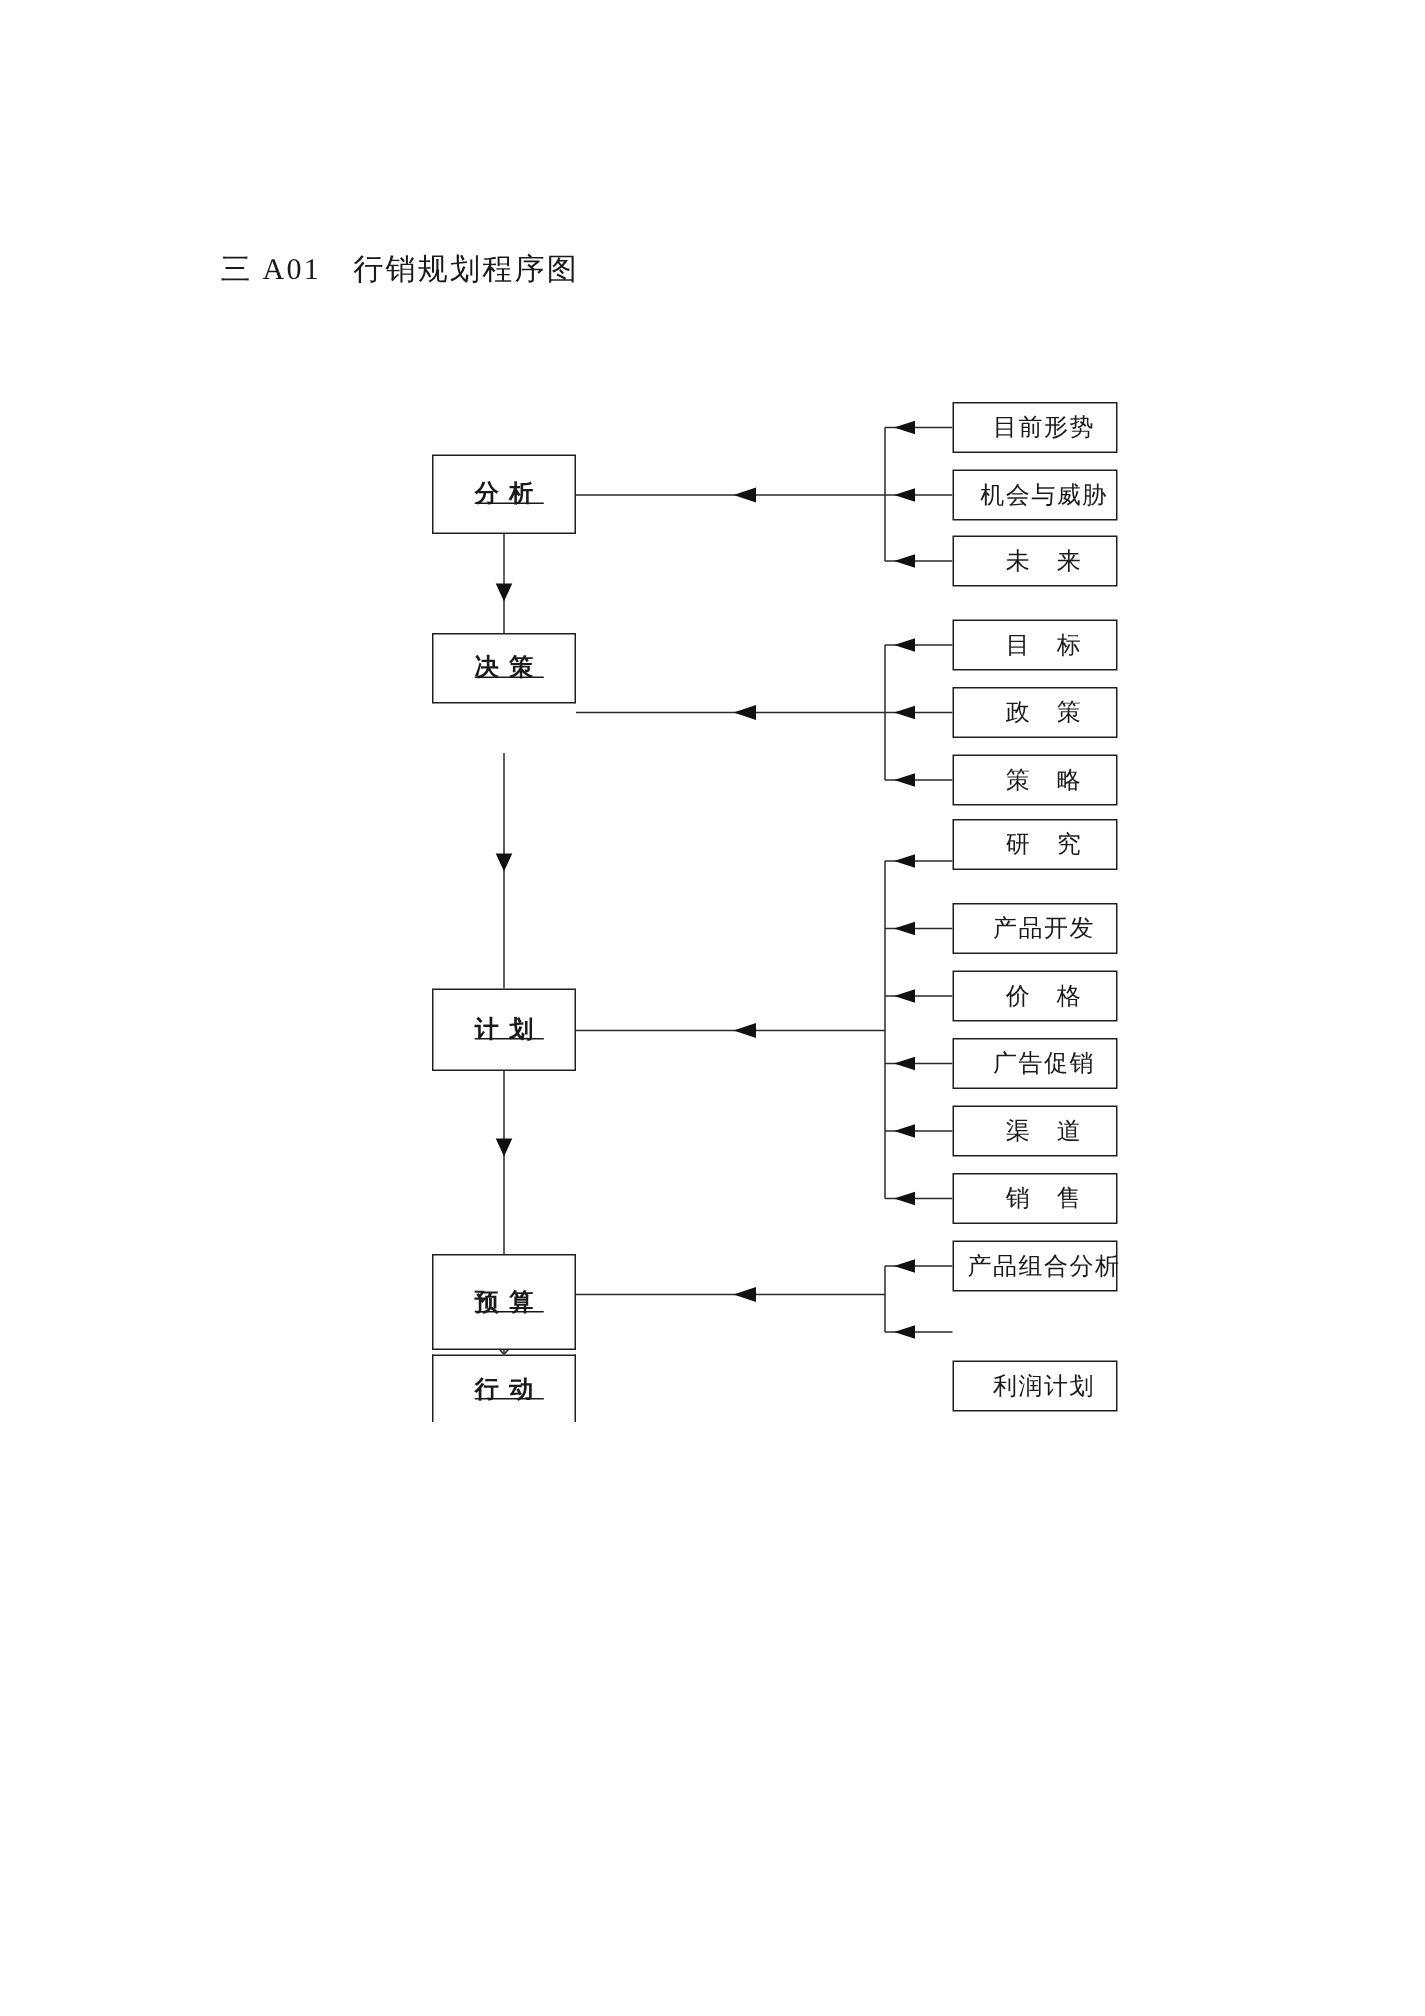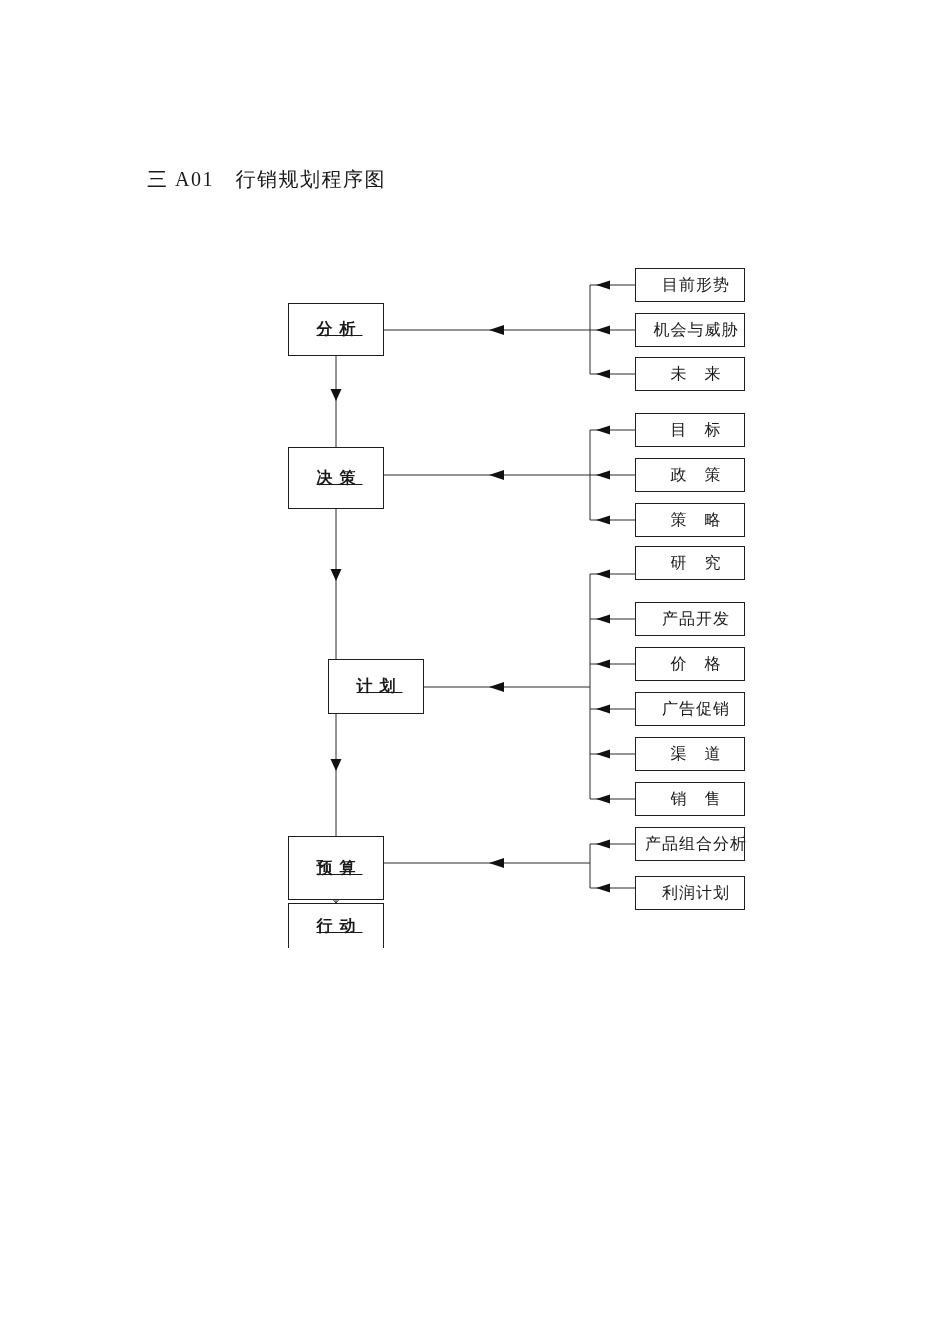--- a/index.html
+++ b/index.html
@@ -20,22 +20,22 @@
   .stage-box {
     position:absolute; left:288px; width:96px;
     border:1px solid #1f1f1f; background:#ffffff;
     display:flex; align-items:center; justify-content:center;
     font-weight:bold; font-size:16px;
     letter-spacing:7px; text-indent:7px;
     box-sizing:border-box;
     text-decoration:underline;
   }
   .stage-analysis { top:303px; height:53px; }
-  .stage-decision { top:447px; height:62px; }
-  .stage-planning { top:659px; height:55px;margin-left:40px; }
+  .stage-decision { top:422px; height:47px; }
+  .stage-planning { top:659px; height:55px; }
   .stage-budget   { top:836px; height:64px; }
   .stage-action   { top:903px; height:45px; border-bottom:none; }
   .item-box {
     position:absolute; left:635px; width:110px; height:34px;
     border:1px solid #1f1f1f; background:#ffffff;
     display:flex; align-items:center; justify-content:center;
     font-size:16px; letter-spacing:1px; white-space:pre;
     box-sizing:border-box;
     padding-left:12px;
   }
@@ -149,15 +149,15 @@
   <div class="item-box" style="top:503px">策　略</div>
 
   <div class="item-box" style="top:546px">研　究</div>
   <div class="item-box" style="top:602px">产品开发</div>
   <div class="item-box" style="top:647px">价　格</div>
   <div class="item-box" style="top:692px">广告促销</div>
   <div class="item-box" style="top:737px">渠　道</div>
   <div class="item-box" style="top:782px">销　售</div>
 
   <div class="item-box" style="top:827px">产品组合分析</div>
-  <div class="item-box" style="top:876px">利润计划</div>
+  <div class="item-box" style="top:907px">利润计划</div>
 
 </div>
 
 </body></html>

